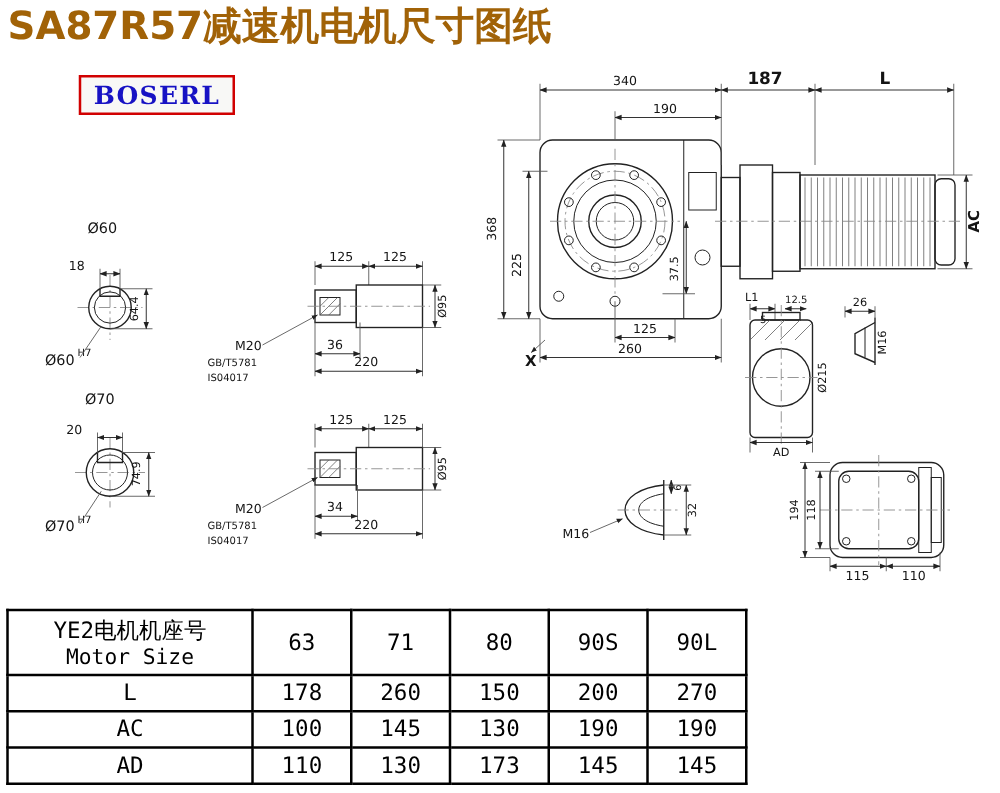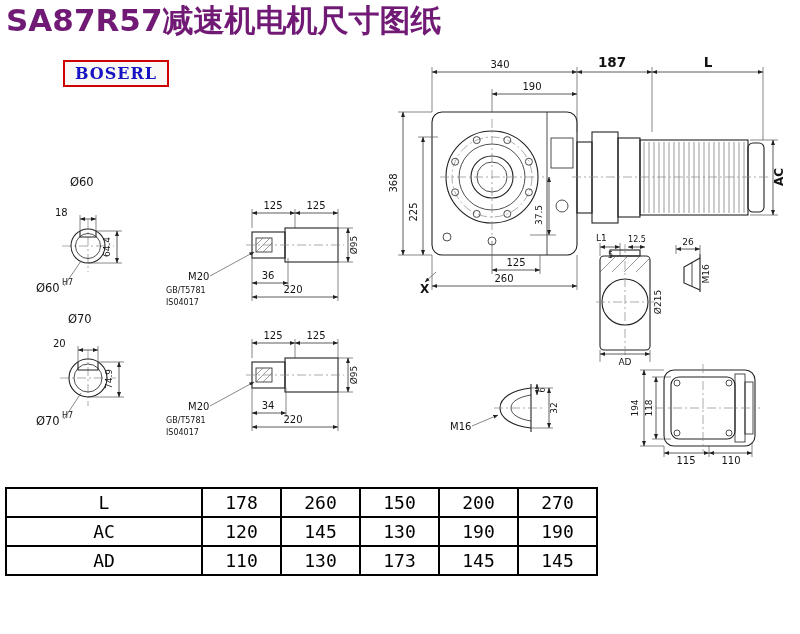--- a/index.html
+++ b/index.html
@@ -1,22 +1,22 @@
 <!DOCTYPE html>
 <html><head>
 <meta charset="utf-8">
 <style>
   * { margin:0; padding:0; box-sizing:border-box; }
   html,body { width:800px; height:634px; }
   body { background:#fff; position:relative; overflow:hidden; font-family:"DejaVu Sans", sans-serif; }
 
-  .title { position:absolute; left:6px; top:0; font-size:31px; font-weight:bold; color:#701a75;
+  .title { position:absolute; left:6px; top:0; font-size:31px; font-weight:bold; color:#a16207;
            font-family:"DejaVu Sans", sans-serif; white-space:nowrap; }
   .logo  { position:absolute; left:63px; top:60px; border:2px solid #d10000; color:#1712c4;
-           font-weight:bold; font-size:16px; padding:2px 10px; background:#f8f8f6;
+           font-weight:bold; font-size:20px; padding:2px 10px; background:#f8f8f6;
            font-family:"DejaVu Serif", serif; letter-spacing:1px; }
 
   svg.draw { position:absolute; left:0; top:40px; }
 
   
   .ln  { stroke:#222; stroke-width:1.1; fill:none; }
   .ln2 { stroke:#222; stroke-width:0.8; fill:none; }
   .dim { stroke:#333; stroke-width:0.8; fill:none; }
   .ext { stroke:#555; stroke-width:0.7; fill:none; }
   .cl  { stroke:#888; stroke-width:0.7; fill:none; stroke-dasharray:9 3 2 3; }
@@ -310,31 +310,42 @@
   <table>
     <colgroup>
       <col style="width:196px">
         <col style="width:79px">
         <col style="width:79px">
       <col style="width:79px">
         <col style="width:79px">
         <col style="width:79px">
     </colgroup>
     <tbody>
+        <tr class="hdr-row">
+      <th>
+        <div class="cn">YE2电机机座号</div>
+        <div class="en">Motor Size</div>
+      </th>
+      <td>63</td>
+      <td>71</td>
+      <td>80</td>
+      <td>90S</td>
+      <td>90L</td>
+    </tr>
     <tr class="val-row">
       <td>L</td>
       <td>178</td>
       <td>260</td>
       <td>150</td>
       <td>200</td>
       <td>270</td>
     </tr>
     <tr class="val-row">
       <td>AC</td>
-      <td>120</td>
+      <td>100</td>
       <td>145</td>
       <td>130</td>
       <td>190</td>
       <td>190</td>
     </tr>
     <tr class="val-row">
       <td>AD</td>
       <td>110</td>
       <td>130</td>
       <td>173</td>

